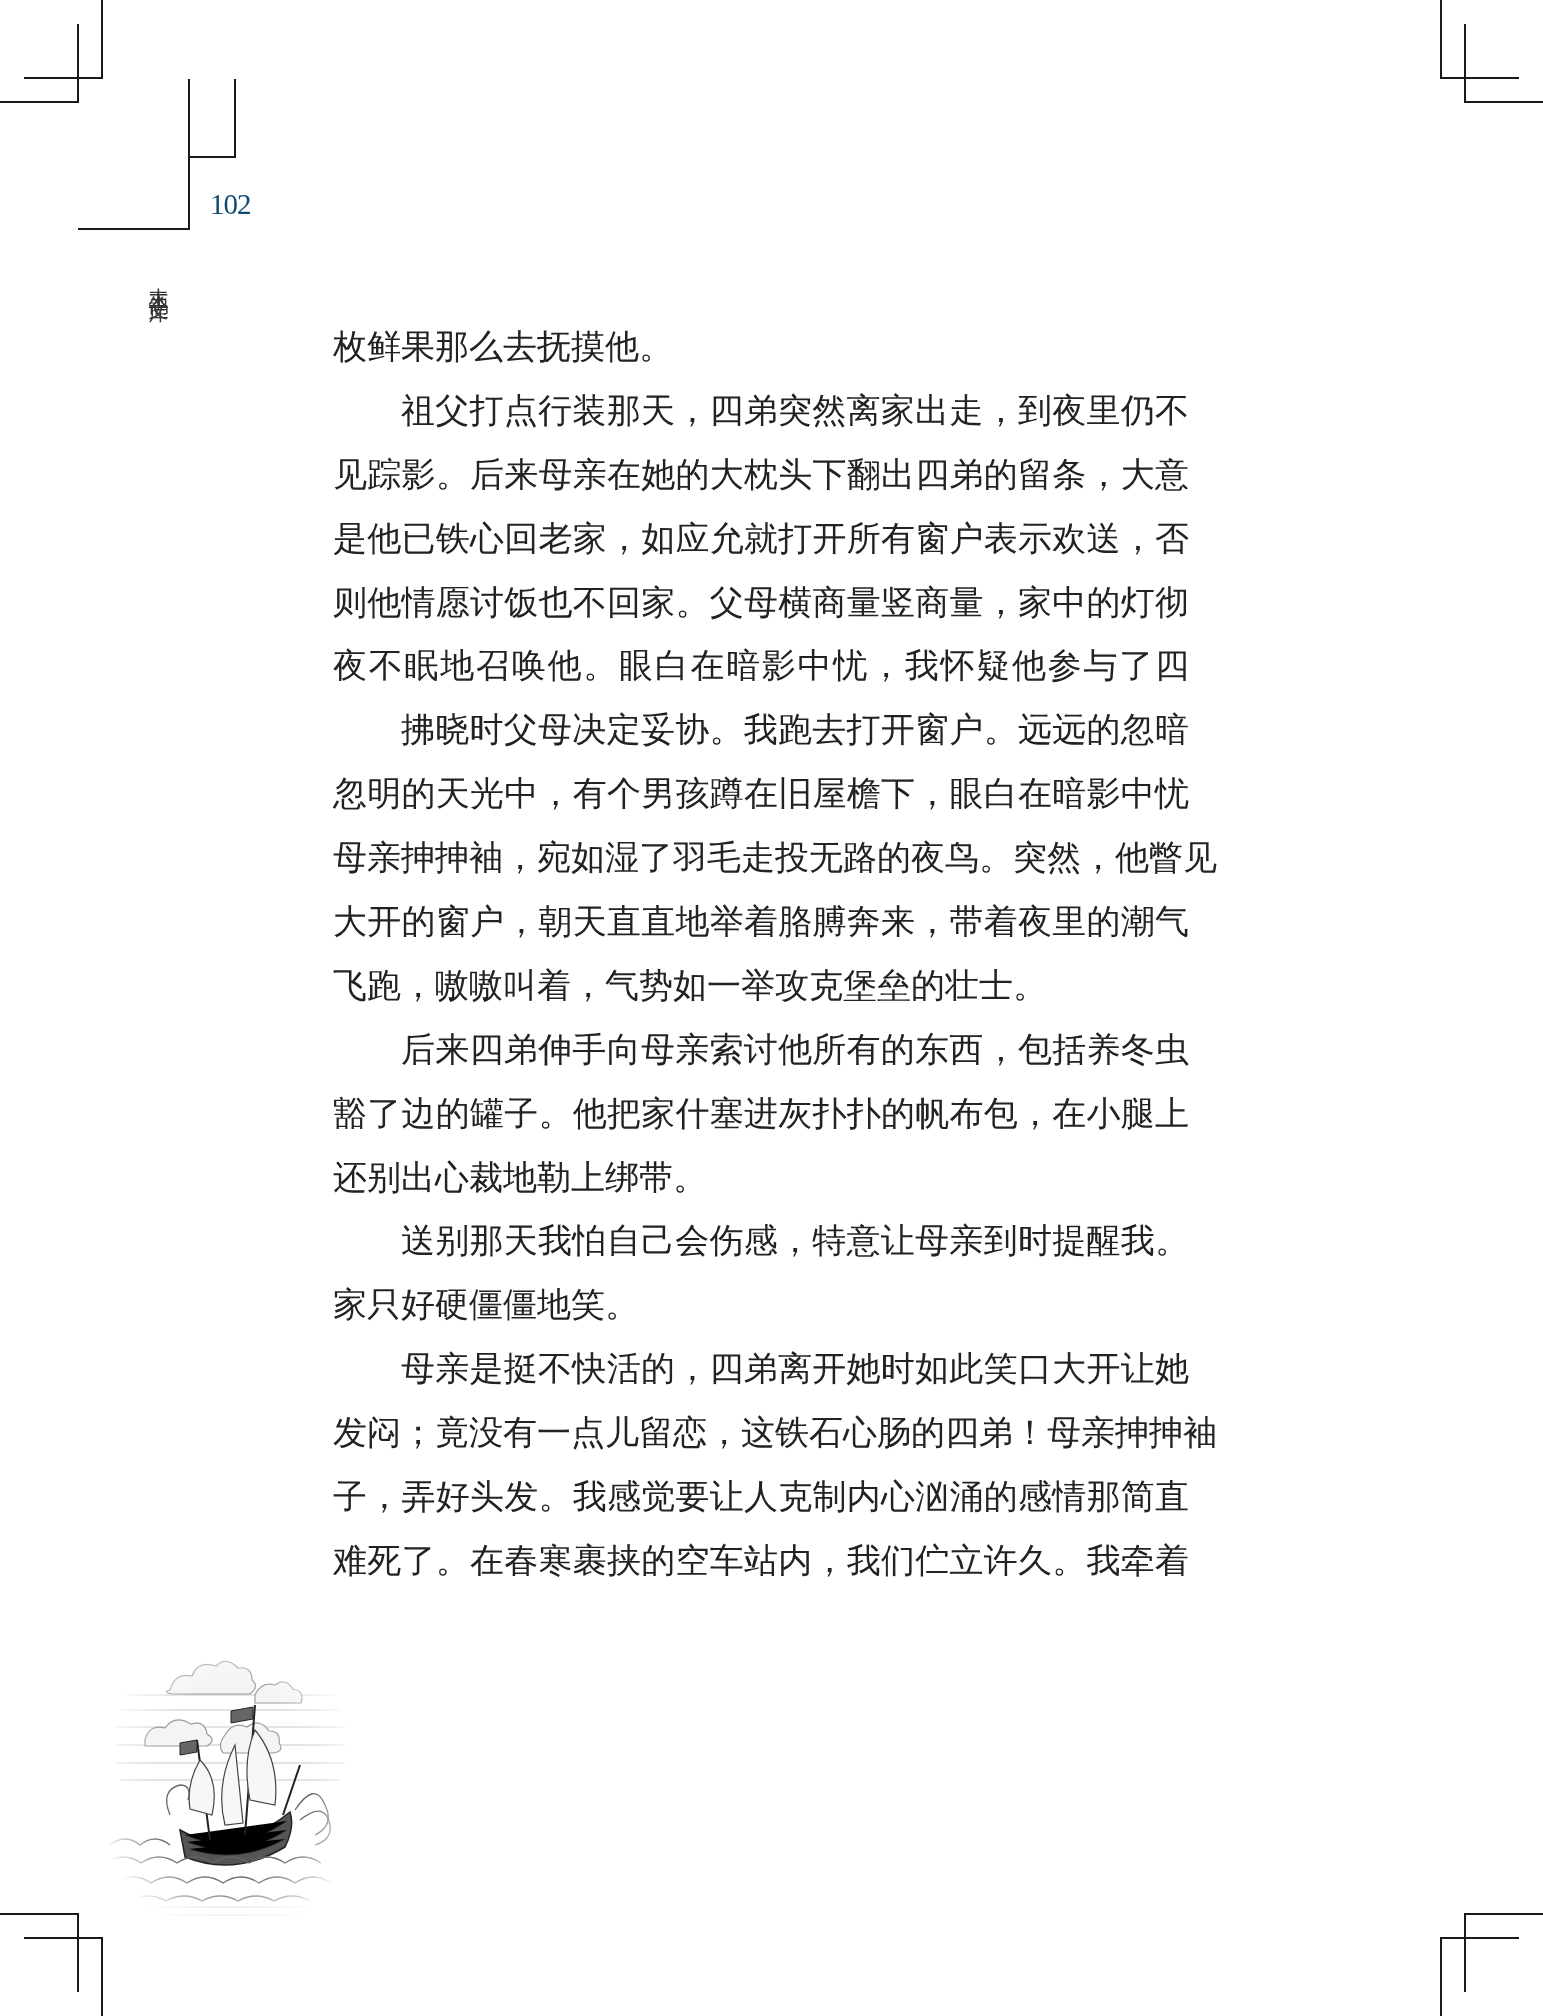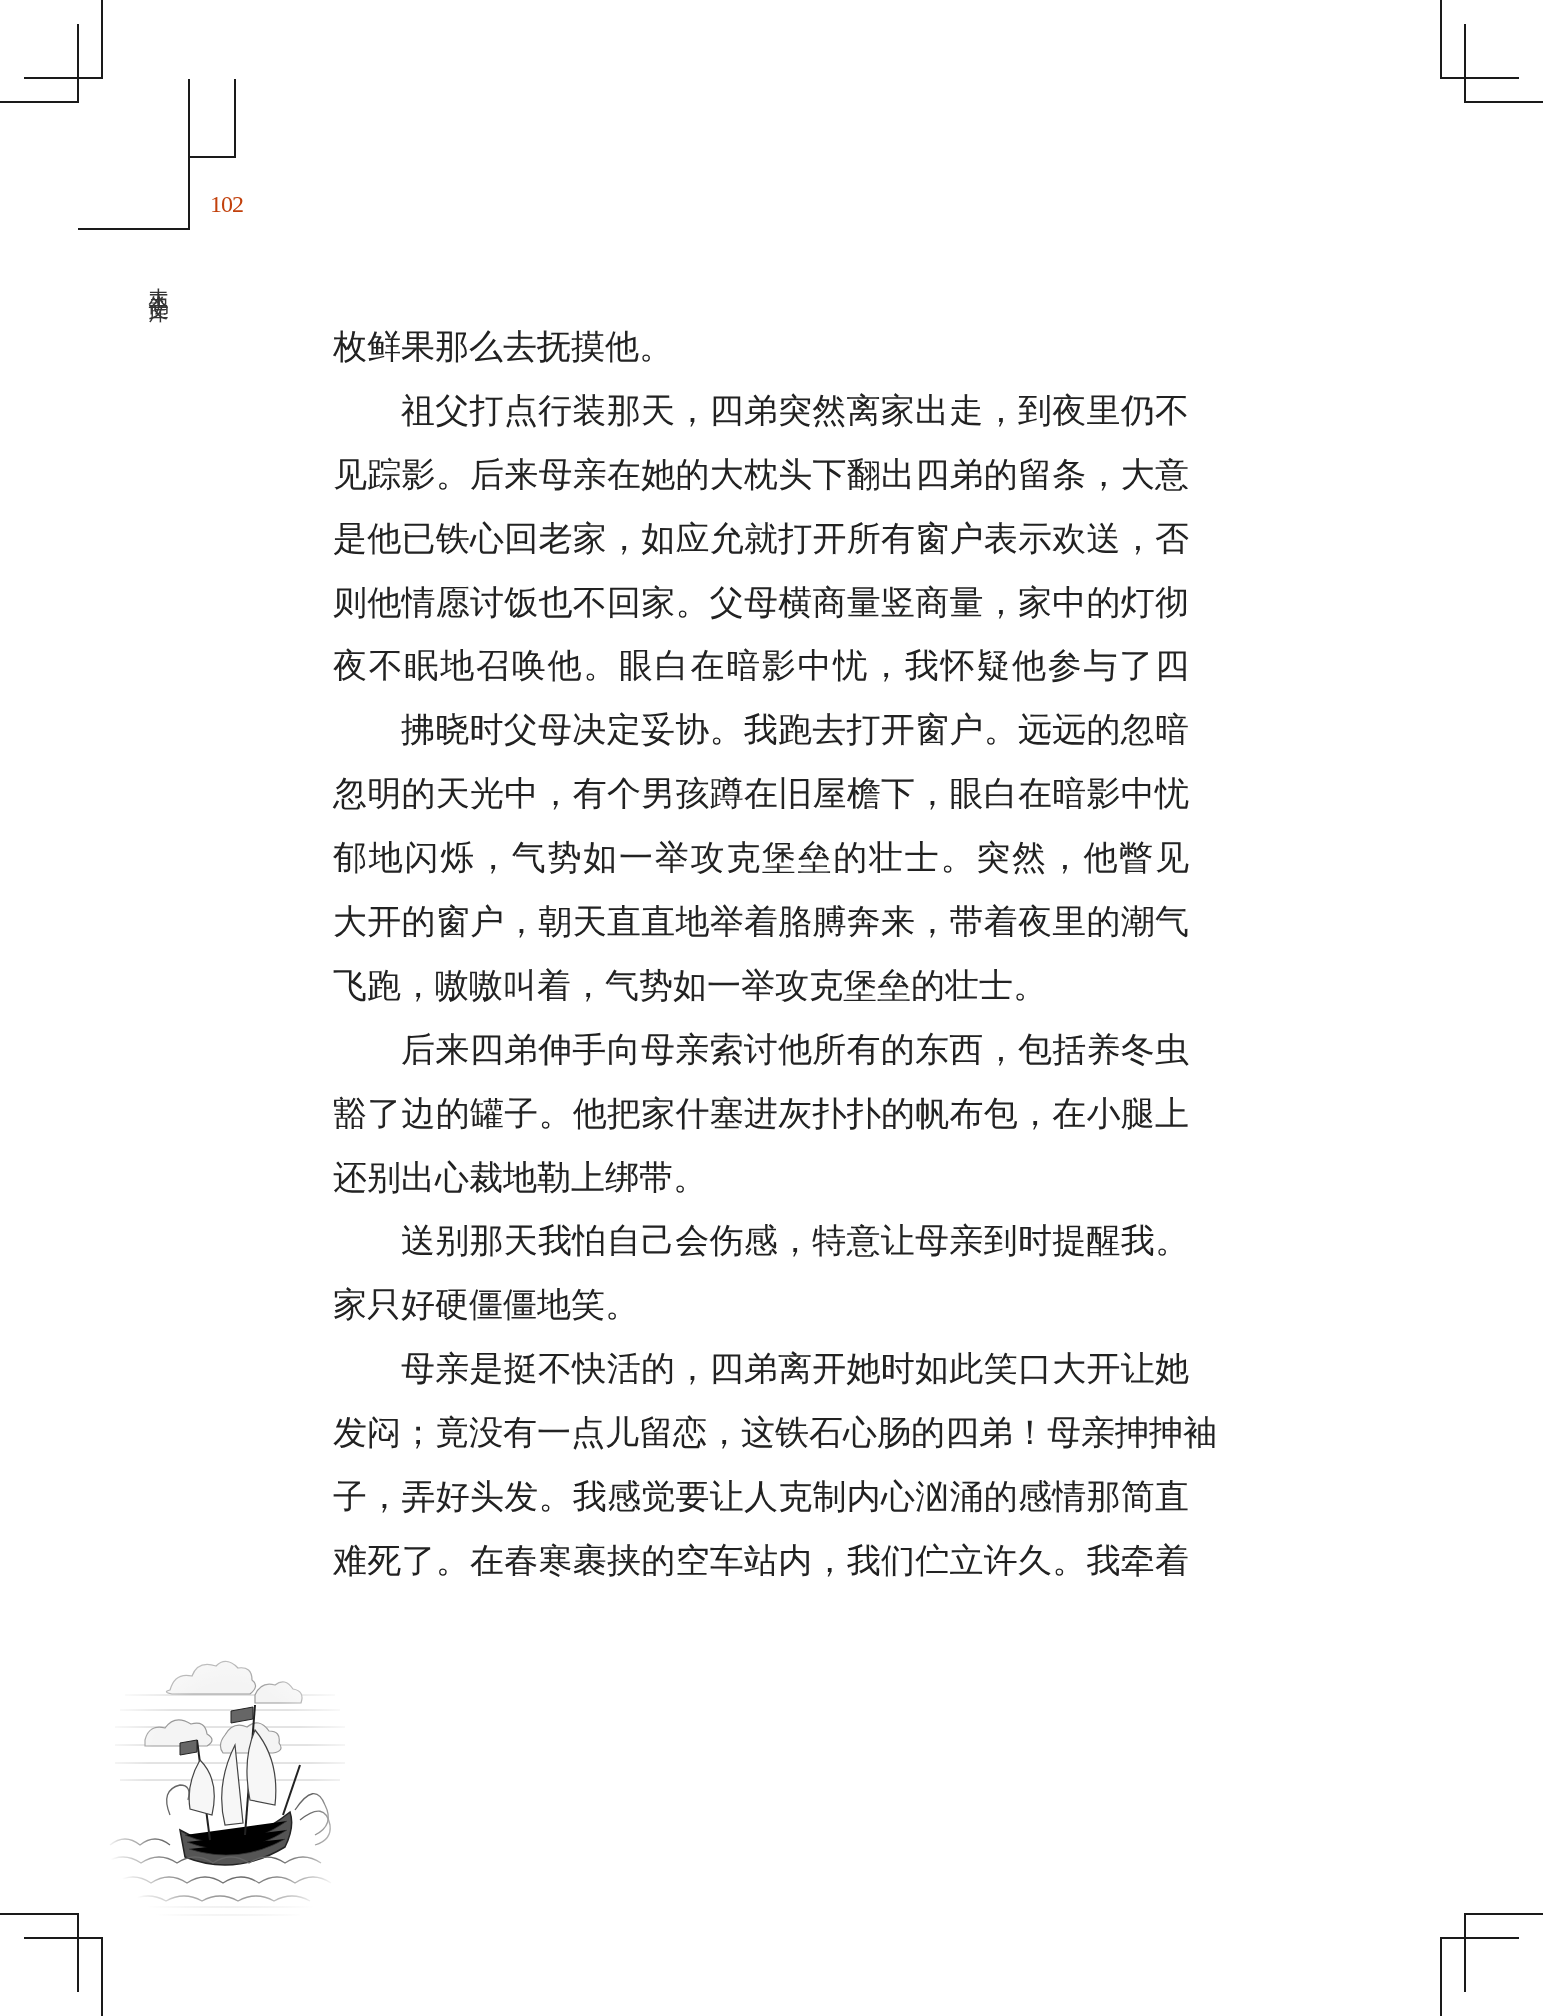--- a/index.html
+++ b/index.html
@@ -4,21 +4,21 @@
 <style>
   html, body { margin: 0; padding: 0; background: #ffffff; }
   body { width: 1543px; height: 2016px; position: relative; overflow: hidden; }
   .page { position: absolute; left: 0; top: 0; width: 1543px; height: 2016px; background: #fff; }
   .ln { position: absolute; background: #1a1a1a; }
   .h { height: 2px; }
   .v { width: 2px; }
   .page-number {
     position: absolute; left: 210px; top: 188px;
     font-family: "Liberation Serif", "DejaVu Serif", serif;
-    font-size: 24px; color: #c2410c; letter-spacing: -1px; line-height: 32px;
+    font-size: 29px; color: #0c4a6e; letter-spacing: -1px; line-height: 32px;
   }
   .series-title {
     position: absolute; left: 146px; top: 272px; width: 24px;
     font-family: "DejaVu Sans", "Liberation Sans", sans-serif;
     font-size: 20px; line-height: 23.6px; color: #333;
     writing-mode: vertical-rl; text-orientation: upright; letter-spacing: 3.6px;
   }
   .body-text {
     position: absolute; left: 333px; top: 315px; width: 860px;
     font-family: "DejaVu Sans", "Liberation Sans", sans-serif;
@@ -67,21 +67,21 @@
 
   <div class="body-text">
     <div class="line short">枚鲜果那么去抚摸他。</div>
     <div class="line indent">祖父打点行装那天，四弟突然离家出走，到夜里仍不</div>
     <div class="line">见踪影。后来母亲在她的大枕头下翻出四弟的留条，大意</div>
     <div class="line">是他已铁心回老家，如应允就打开所有窗户表示欢送，否</div>
     <div class="line">则他情愿讨饭也不回家。父母横商量竖商量，家中的灯彻</div>
     <div class="line">夜不眠地召唤他。眼白在暗影中忧，我怀疑他参与了四</div>
     <div class="line indent">拂晓时父母决定妥协。我跑去打开窗户。远远的忽暗</div>
     <div class="line">忽明的天光中，有个男孩蹲在旧屋檐下，眼白在暗影中忧</div>
-    <div class="line">郁地闪烁，气势如一举攻克堡垒的壮士。突然，他瞥见</div>
+    <div class="line">母亲抻抻袖，宛如湿了羽毛走投无路的夜鸟。突然，他瞥见</div>
     <div class="line">大开的窗户，朝天直直地举着胳膊奔来，带着夜里的潮气</div>
     <div class="line short">飞跑，嗷嗷叫着，气势如一举攻克堡垒的壮士。</div>
     <div class="line indent">后来四弟伸手向母亲索讨他所有的东西，包括养冬虫</div>
     <div class="line">豁了边的罐子。他把家什塞进灰扑扑的帆布包，在小腿上</div>
     <div class="line short">还别出心裁地勒上绑带。</div>
     <div class="line indent">送别那天我怕自己会伤感，特意让母亲到时提醒我。</div>
     <div class="line short">家只好硬僵僵地笑。</div>
     <div class="line indent">母亲是挺不快活的，四弟离开她时如此笑口大开让她</div>
     <div class="line">发闷；竟没有一点儿留恋，这铁石心肠的四弟！母亲抻抻袖</div>
     <div class="line">子，弄好头发。我感觉要让人克制内心汹涌的感情那简直</div>

